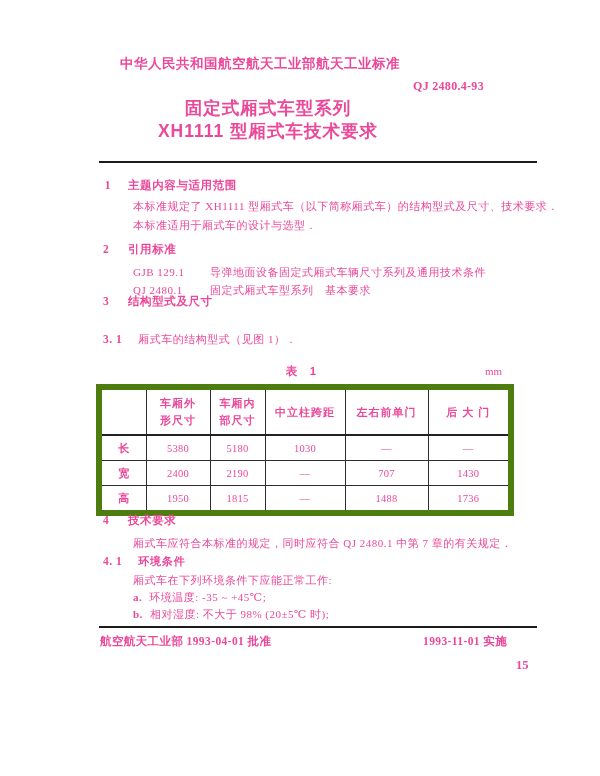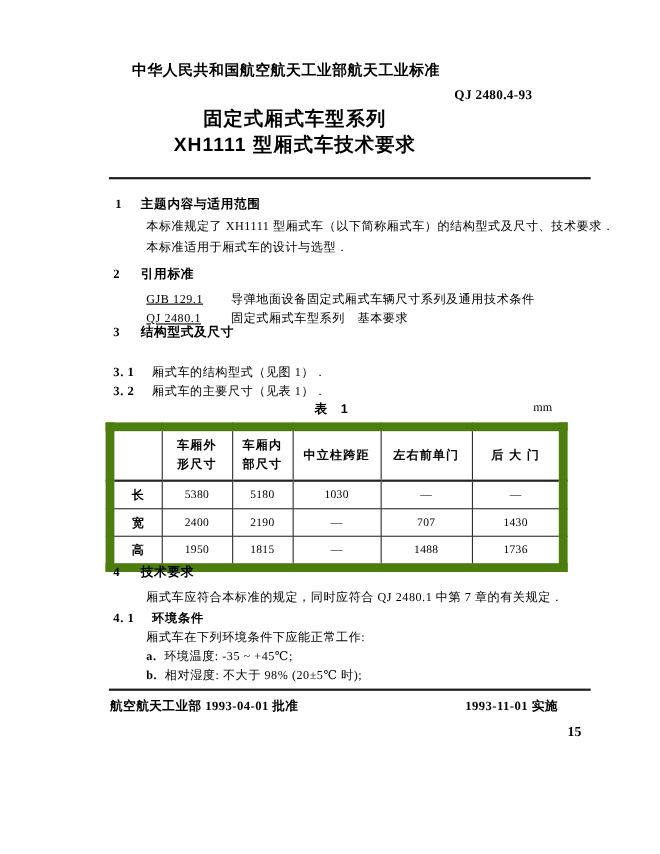--- a/index.html
+++ b/index.html
@@ -1,20 +1,20 @@
 <!DOCTYPE html>
 <html><head>
 <meta charset="utf-8">
 <style>
   html,body{margin:0;padding:0;background:#ffffff;}
   .page{
     position:relative;
     width:600px;height:776px;
     background:#ffffff;
-    color:#000000;
+    color:#ec4899;
     font-family:"Liberation Serif","DejaVu Serif",serif;
     overflow:hidden;
   }
   .abs{position:absolute;}
 
   
   .std-header{
     top:55px;left:105px;width:310px;
     text-align:center;
     font-size:13.5px;font-weight:700;letter-spacing:0.5px;
@@ -40,21 +40,21 @@
     font-family:"Liberation Sans","DejaVu Sans",sans-serif;
     white-space:nowrap;
   }
   .sec-num{display:inline-block;min-width:10px;margin-right:15px;font-family:"Liberation Serif","DejaVu Serif",serif;}
   .sub-num{font-weight:700;margin-right:16px;white-space:pre;font-size:11.5px;text-align:right;}
   .body-text{
     font-size:11px;letter-spacing:0.5px;line-height:19px;
     white-space:nowrap;
   }
   .ref-row{display:flex;}
-  .ref-code{width:77px;flex:none;text-decoration:underline;}
+  .ref-code{width:77px;flex:none;}
   .item-label{font-weight:700;margin-right:7px;}
 
   #s1-heading{top:178px;left:103px;text-align:center;}
   #s1-body{top:197px;left:133px;}
   #s2-heading{top:242px;left:103px;}
   #s2-refs{top:263px;left:133px;line-height:18px;font-size:11px;letter-spacing:0.5px;white-space:nowrap;}
   #s3-heading{top:294px;left:103px;}
   #s3-item1{top:330px;left:103px;}
   #s3-item2{top:347px;left:103px;}
   #s4-heading{top:513px;left:103px;}
@@ -69,21 +69,21 @@
   #table-caption-row{top:364px;left:96px;width:412px;height:16px;}
   .tbl-caption{
     display:block;text-align:center;
     font-size:11.5px;font-weight:700;letter-spacing:2px;white-space:pre;
     font-family:"Liberation Sans","DejaVu Sans",sans-serif;
   }
   .tbl-unit{position:absolute;right:6px;top:1px;font-size:11px;}
   #dim-table{
     top:384px;left:96px;width:412px;
     border-collapse:collapse;table-layout:fixed;
-    border:8px solid #4d7c0f;
+    border:6px solid #4d7c0f;
   }
   #dim-table th,#dim-table td{
     border:1px solid #2d2d2d;
     text-align:center;vertical-align:middle;
     padding:0;
   }
   #dim-table thead th{
     height:44px;
     font-size:11px;font-weight:700;
     white-space:pre-line;line-height:17px;letter-spacing:1px;
@@ -139,23 +139,20 @@
       <span class="ref-code">QJ 2480.1</span>
       <span>固定式厢式车型系列　基本要求</span>
     </div>
   </div>
 
   <div class="abs sec-heading" id="s3-heading">
     <span class="sec-num">3</span><span>结构型式及尺寸</span>
   </div>
   <div class="abs body-text" id="s3-item1">
     <span class="sub-num">3. 1</span><span>厢式车的结构型式（见图 1）．</span>
-  </div>
-  <div class="abs body-text" id="s3-item2">
-    <span class="sub-num">3. 2</span><span>厢式车的主要尺寸（见表 1）．</span>
   </div>
 
   <div class="abs" id="table-caption-row">
     <span class="tbl-caption">表  1</span>
     <span class="tbl-unit">mm</span>
   </div>
 
   <table class="abs" id="dim-table">
     <colgroup>
       <col style="width:47px">

